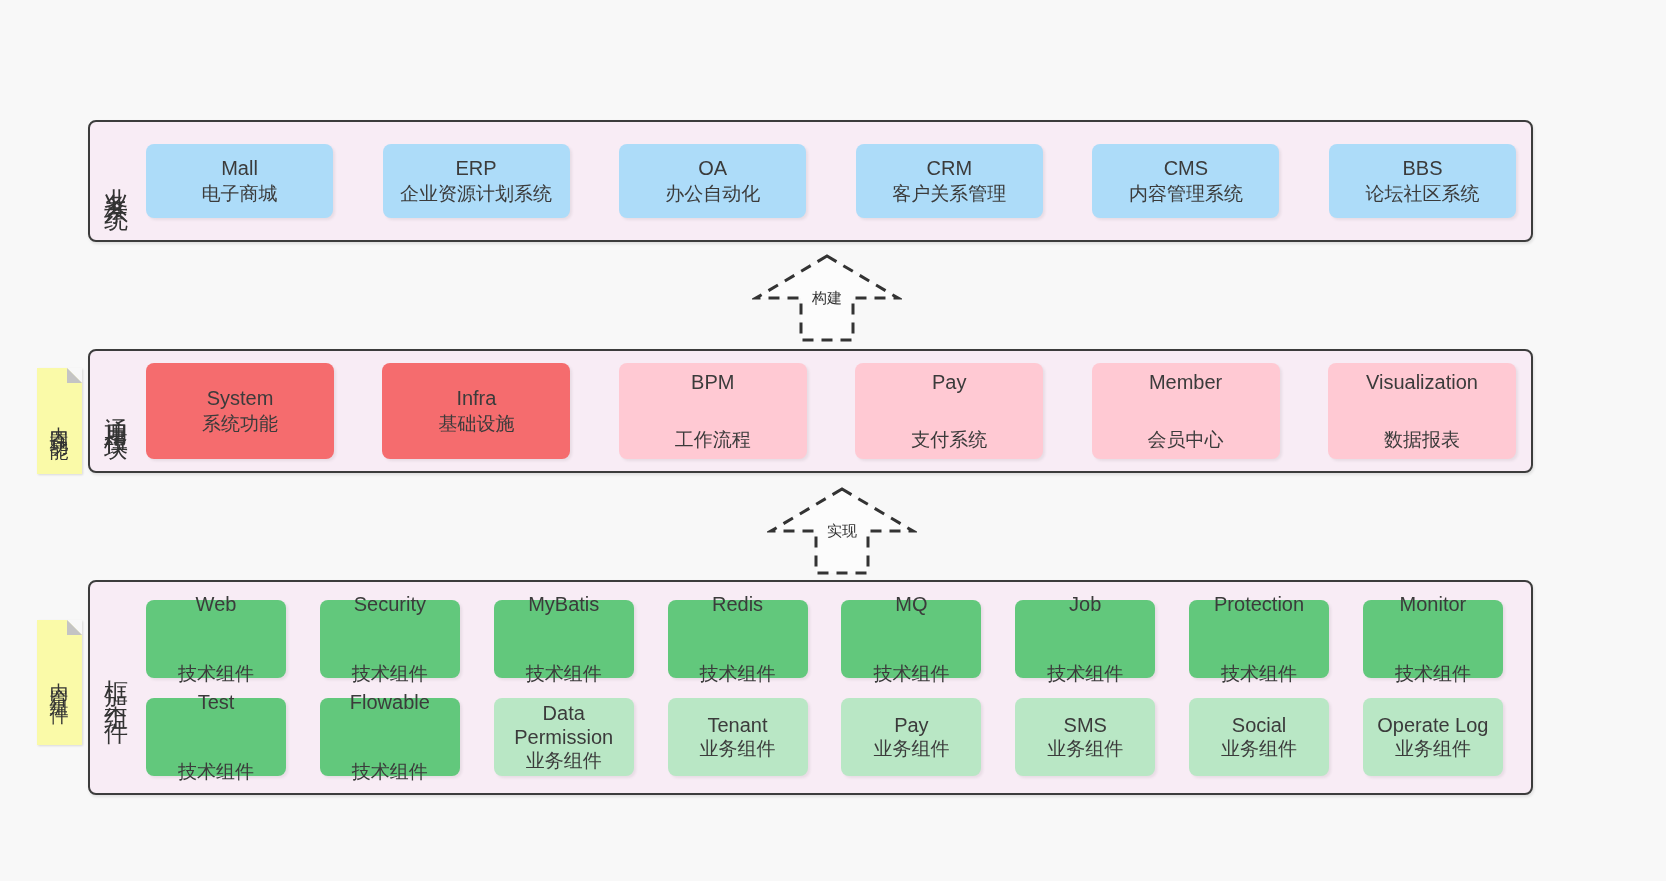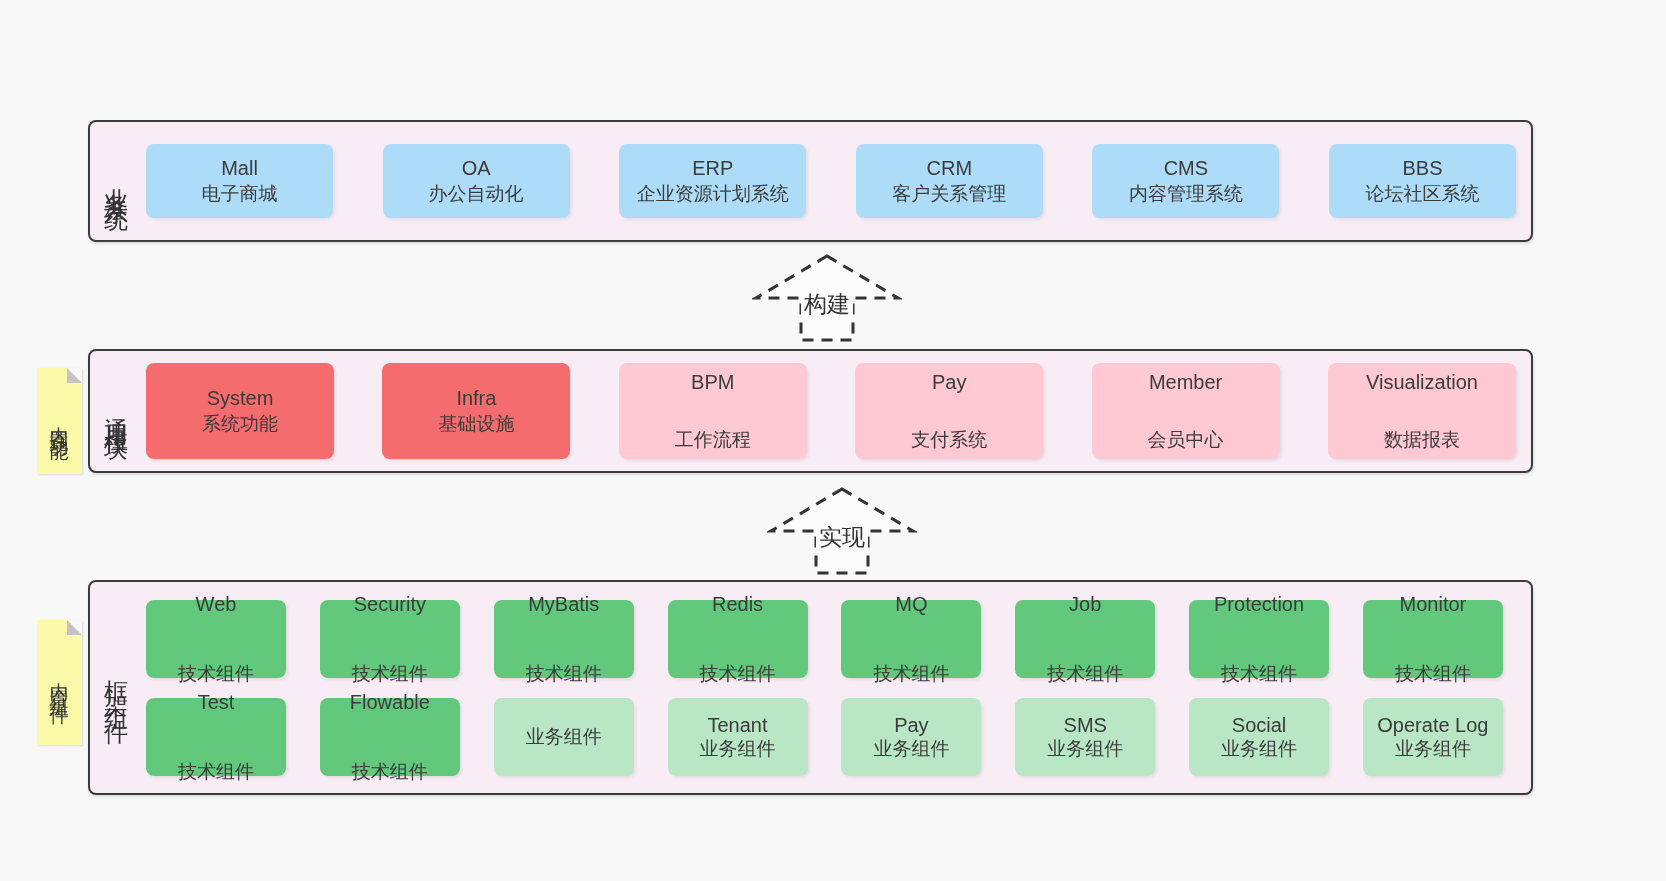--- a/index.html
+++ b/index.html
@@ -62,41 +62,41 @@
   }
   .note-text {
     writing-mode: vertical-rl; text-orientation: upright;
     font-size: 19px; letter-spacing: 5px; line-height: 1; white-space: nowrap;
   }
   .note-text.wide { letter-spacing: 8px; }
   .arrow { position: absolute; width: 150px; height: 92px; }
   .arrow svg { display: block; }
   .arrow-label {
     position: absolute; left: 50%; top: 36px; transform: translateX(-50%);
-    background: #fcfcfc; padding: 1px 3px; font-size: 23px; color: #333;
+    background: #fcfcfc; padding: 1px 3px; font-size: 15px; color: #333;
     white-space: nowrap;
   }
 </style>
 </head>
 <body>
 
 <div class="layer" style="left:88px; top:120px; width:1445px; height:122px;">
   <div class="layer-label">业务系统</div>
   <div class="boxes">
     <div class="box wide-box blue">
       <div class="box-name">Mall</div>
       <div class="box-desc">电子商城</div>
     </div>
     <div class="box wide-box blue">
+      <div class="box-name">ERP</div>
+      <div class="box-desc">企业资源计划系统</div>
+    </div>
+    <div class="box wide-box blue">
       <div class="box-name">OA</div>
       <div class="box-desc">办公自动化</div>
-    </div>
-    <div class="box wide-box blue">
-      <div class="box-name">ERP</div>
-      <div class="box-desc">企业资源计划系统</div>
     </div>
     <div class="box wide-box blue">
       <div class="box-name">CRM</div>
       <div class="box-desc">客户关系管理</div>
     </div>
     <div class="box wide-box blue">
       <div class="box-name">CMS</div>
       <div class="box-desc">内容管理系统</div>
     </div>
     <div class="box wide-box blue">
@@ -198,20 +198,21 @@
     <div class="row">
       <div class="box sm-box tech">
         <div class="box-name">Test</div>
         <div class="box-desc">技术组件</div>
       </div>
       <div class="box sm-box tech">
         <div class="box-name">Flowable</div>
         <div class="box-desc">技术组件</div>
       </div>
       <div class="box sm-box biz">
+        <div class="box-name">Data Permission</div>
         <div class="box-desc">业务组件</div>
       </div>
       <div class="box sm-box biz">
         <div class="box-name">Tenant</div>
         <div class="box-desc">业务组件</div>
       </div>
       <div class="box sm-box biz">
         <div class="box-name">Pay</div>
         <div class="box-desc">业务组件</div>
       </div>

